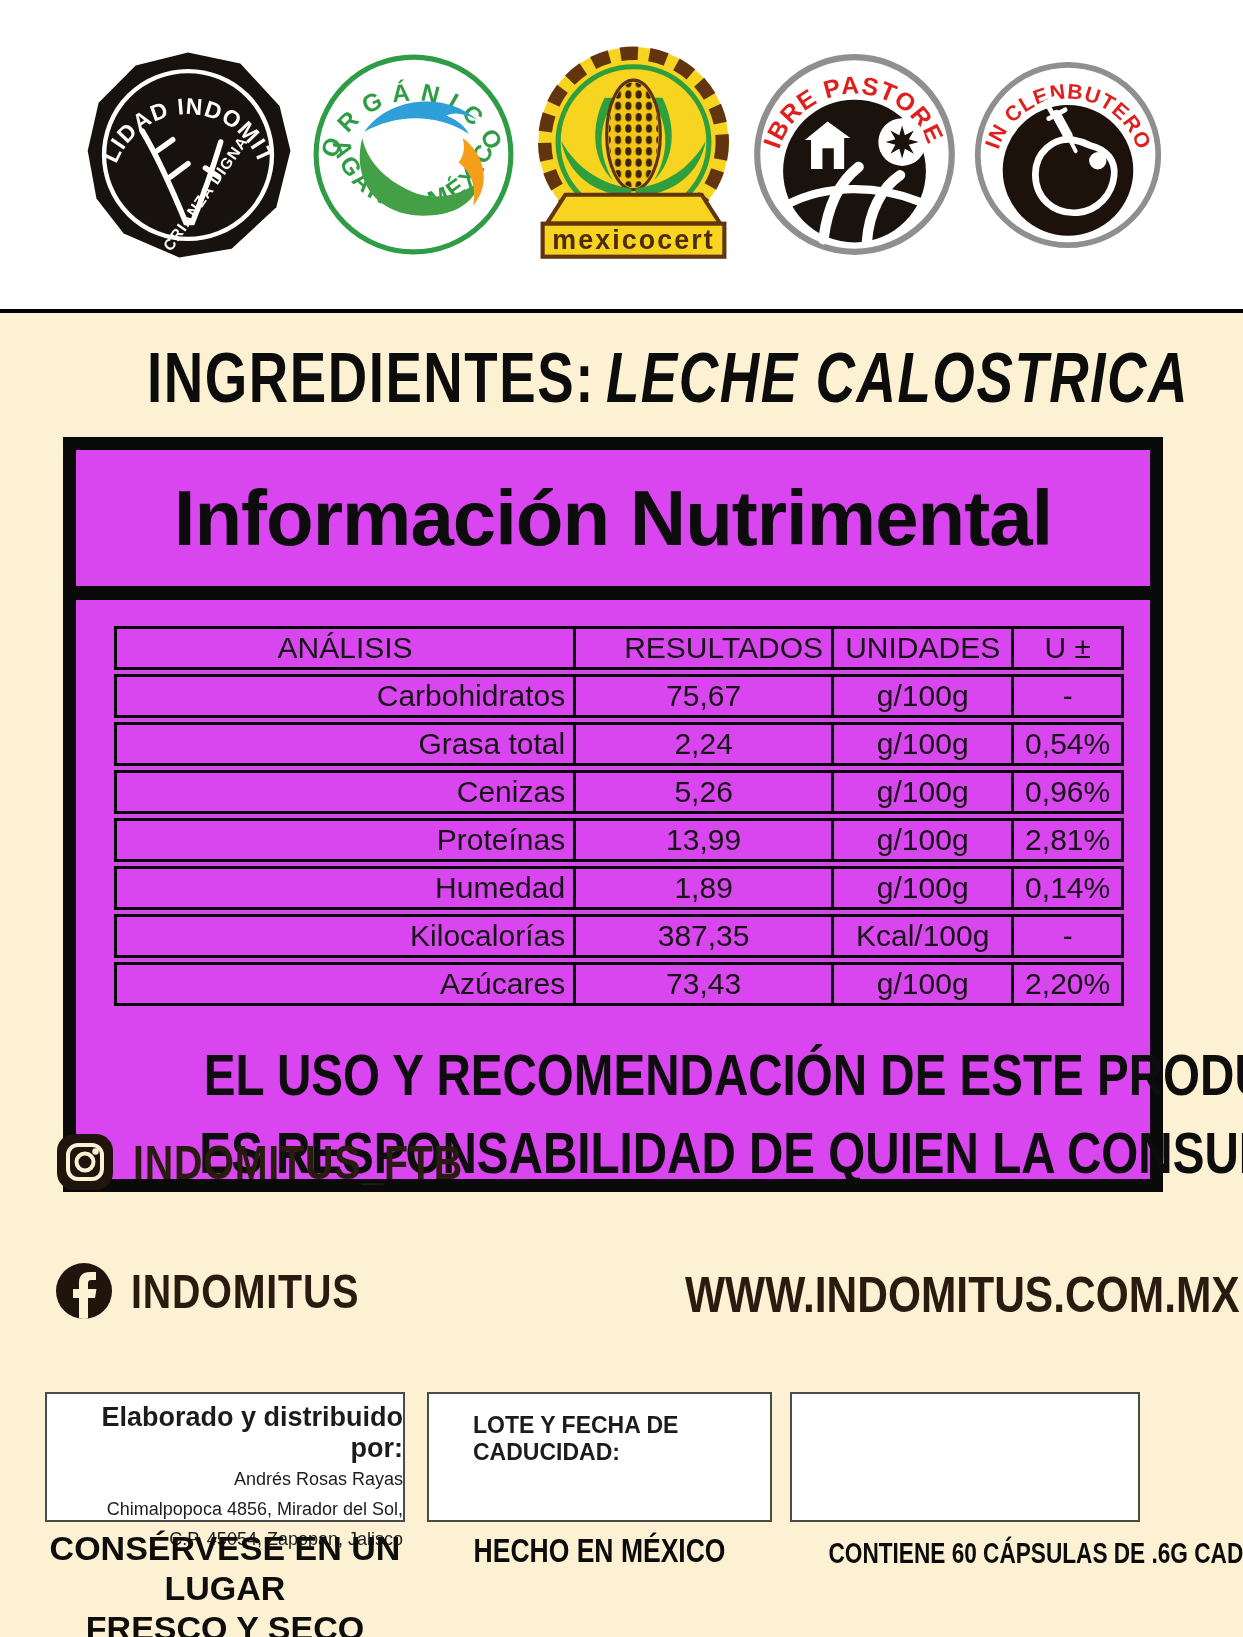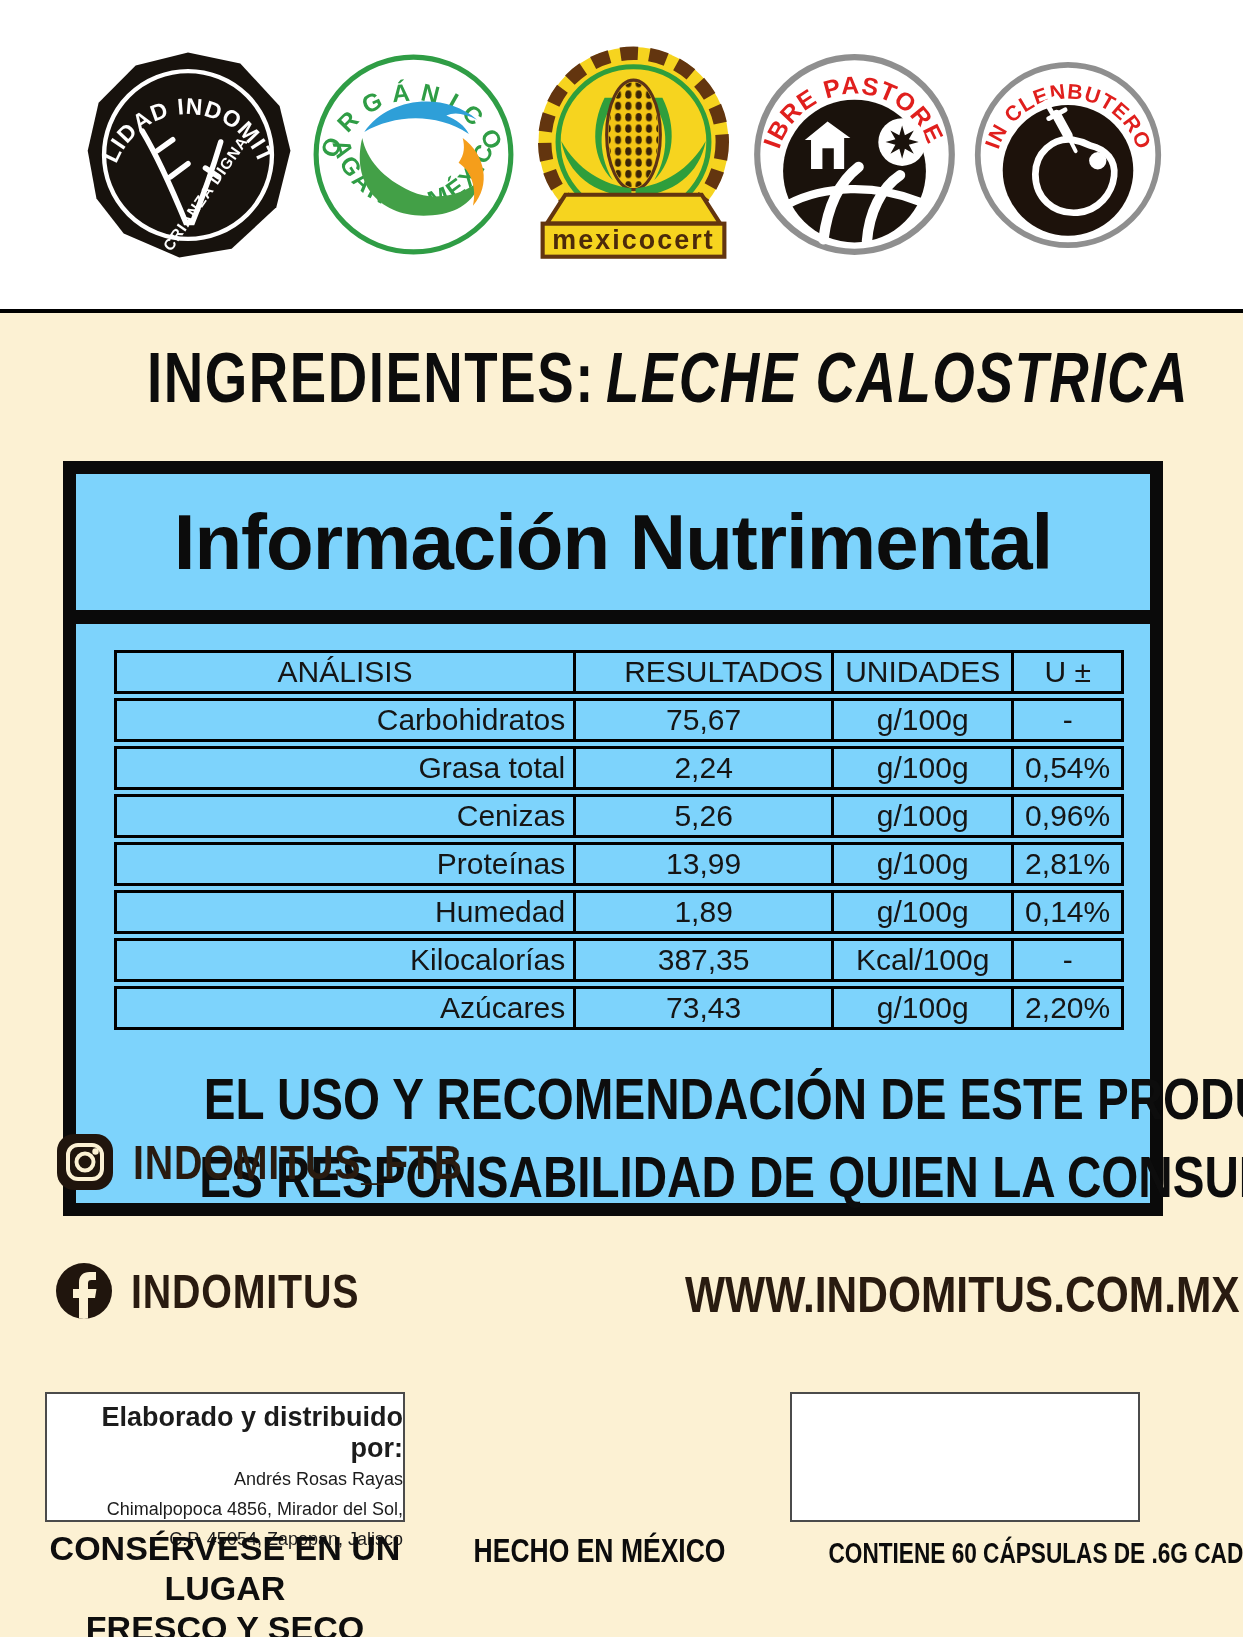--- a/index.html
+++ b/index.html
@@ -12,22 +12,22 @@
   svg text{font-family:"Liberation Sans",sans-serif;}
   
   .cond{display:inline-block;transform:scaleX(.78);transform-origin:center;white-space:nowrap;}
   .cond-left{display:inline-block;transform:scaleX(.82);transform-origin:left center;white-space:nowrap;}
   .cond-right{display:inline-block;transform:scaleX(.85);transform-origin:right center;white-space:nowrap;}
   
   .ingredients{position:absolute;left:0;top:338px;width:1243px;text-align:center;
                font-weight:700;font-size:70px;letter-spacing:2px;color:#0c0c0c;}
   .ingredients i{font-style:italic;margin-left:14px;}
   
-  .nutri-box{position:absolute;left:63px;top:461px;width:1074px;height:729px;
-             border:13px solid #0a0a0a;background:#7dd3fc;}
+  .nutri-box{position:absolute;left:63px;top:437px;width:1074px;height:729px;
+             border:13px solid #0a0a0a;background:#d946ef;}
   .nutri-title{height:136px;border-bottom:14px solid #0a0a0a;display:flex;align-items:center;justify-content:center;
                font-weight:700;font-size:78px;letter-spacing:-1px;color:#0c0c0c;}
   .nutri-table-wrap{margin:22px 30px 0 38px;}
   table.nutri{border-collapse:separate;border-spacing:0 4px;width:1010px;color:#151515;}
   table.nutri th,table.nutri td{border-top:3px solid #000;border-bottom:3px solid #000;border-right:3px solid #000;
         padding:1px 8px;text-align:center;font-size:30px;font-weight:400;line-height:36px;height:36px;}
   table.nutri th:first-child,table.nutri td:first-child{border-left:3px solid #000;}
   table.nutri th:nth-child(1){width:52%;}
   table.nutri th:nth-child(2){width:19%;padding-left:48px;}
   table.nutri th:nth-child(3){width:18%;}
@@ -254,20 +254,23 @@
     <span class="cond-right">WWW.INDOMITUS.COM.MX</span>
   </div>
 
   <div class="wbox box-maker">
     <div class="b-title">Elaborado y distribuido por:</div>
     <div class="b-line">Andrés Rosas Rayas</div>
     <div class="b-line">Chimalpopoca 4856, Mirador del Sol,</div>
     <div class="b-line">C.P. 45054, Zapopan, Jalisco</div>
   </div>
 
+  <div class="wbox box-lot">
+    <div class="lot-label">LOTE Y FECHA DE CADUCIDAD:</div>
+  </div>
 
   <div class="wbox box-empty"></div>
 
   <div class="cap-store">
     <div>CONSÉRVESE EN UN LUGAR</div>
     <div>FRESCO Y SECO</div>
   </div>
 
   <div class="cap-made">
     <span class="cond">HECHO EN MÉXICO</span>

